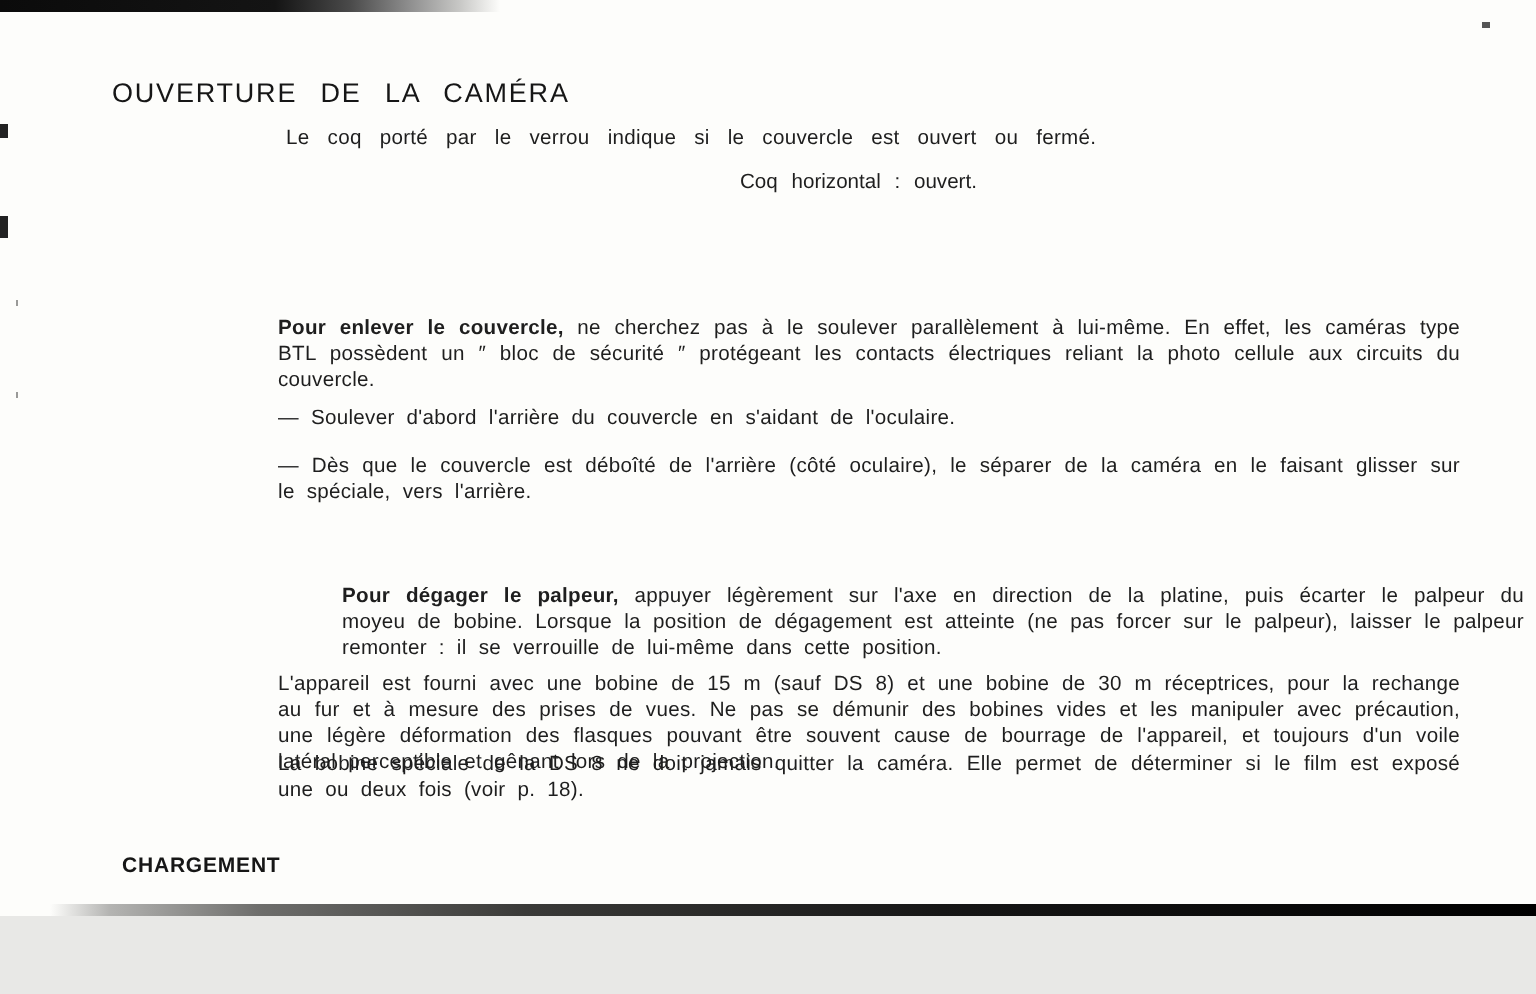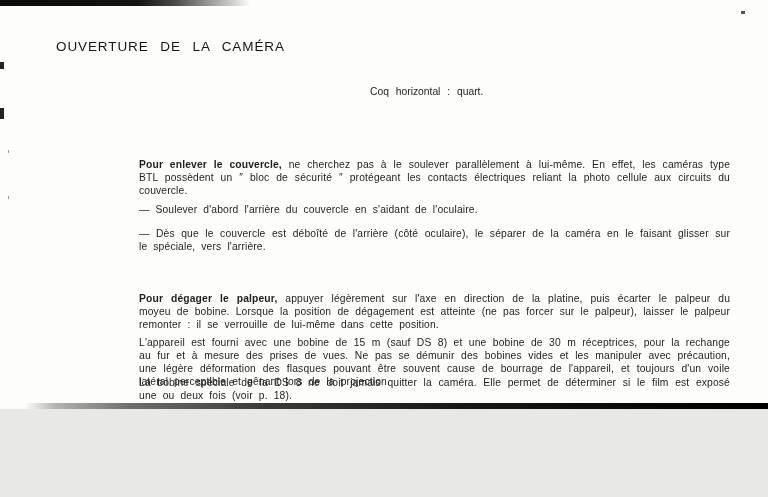--- a/index.html
+++ b/index.html
@@ -3,21 +3,21 @@
 <meta charset="utf-8">
 <style>
   html, body { margin: 0; padding: 0; }
   body {
     width: 768px; height: 497px;
     background: #e8e8e6;
     font-family: "Liberation Sans", sans-serif;
   }
   .page {
     position: relative;
-    width: 768px; height: 409px;
+    width: 768px; height: 458px;
     background: #fdfdfb;
     overflow: hidden;
     color: #1c1c1c;
   }
   
   .band-top {
     position: absolute; top: 0; left: 0; height: 6px; width: 250px;
     background: linear-gradient(to right, #0b0b0b 0%, #141414 55%, #4a4a4a 70%, #8f8f8f 82%, #c8c8c6 92%, rgba(200,200,198,0) 100%);
   }
   .band-bottom {
@@ -46,21 +46,21 @@
   }
   .single { text-align: left; white-space: nowrap; width: auto; }
   .intro { left: 143px; top: 63px; word-spacing: 6px; }
   .coq { position: absolute; left: 370px; top: 84px; font-size: 10.3px; line-height: 16.5px; word-spacing: 4px; color:#1e1e1e; }
   .coq div { white-space: nowrap; }
   .p-deverrouiller { top: 124px; }
   .p-enlever { top: 158px; }
   .p-soulever { top: 203px; }
   .p-desque { top: 227px; }
   .p-remarque { top: 261px; }
-  .p-degager { top: 292px; }
+  .p-degager { top: 292px; margin-left: 32px; }
   .p-appareil { top: 336px; }
   .p-bobine { top: 376px; }
   .bold-lead { font-weight: bold; }
   .section-heading {
     position: absolute; left: 61px; top: 427px;
     font-size: 10.5px; font-weight: bold; letter-spacing: 0.4px;
     color: #161616; white-space: nowrap;
   }
   .p-chargement { left: 143px; top: 449px; word-spacing: 5px; }
   .page-number {
@@ -75,23 +75,24 @@
 
   <div class="band-top"></div>
   <div class="speck speck-a"></div>
   <div class="speck speck-b"></div>
   <div class="speck speck-c"></div>
   <div class="speck speck-d"></div>
   <div class="speck speck-e"></div>
 
   <div class="doc-title">OUVERTURE DE LA CAMÉRA</div>
 
+  <div class="para single intro">Le coq porté par le verrou indique si le couvercle est ouvert ou fermé.</div>
 
   <div class="coq">
-    <div>Coq horizontal : quart.</div>
+    <div>Coq horizontal : ouvert.</div>
   </div>
 
 
   <div class="para p-enlever"><span class="bold-lead">Pour enlever le couvercle,</span><span> ne cherchez pas à le soulever parallèlement à lui-même. En effet, les caméras type BTL possèdent un ″ bloc de sécurité ″ protégeant les contacts électriques reliant la photo cellule aux circuits du couvercle.</span></div>
 
   <div class="para p-soulever">— Soulever d'abord l'arrière du couvercle en s'aidant de l'oculaire.</div>
 
   <div class="para p-desque">— Dès que le couvercle est déboîté de l'arrière (côté oculaire), le séparer de la caméra en le faisant glisser sur le spéciale, vers l'arrière.</div>
 
 

